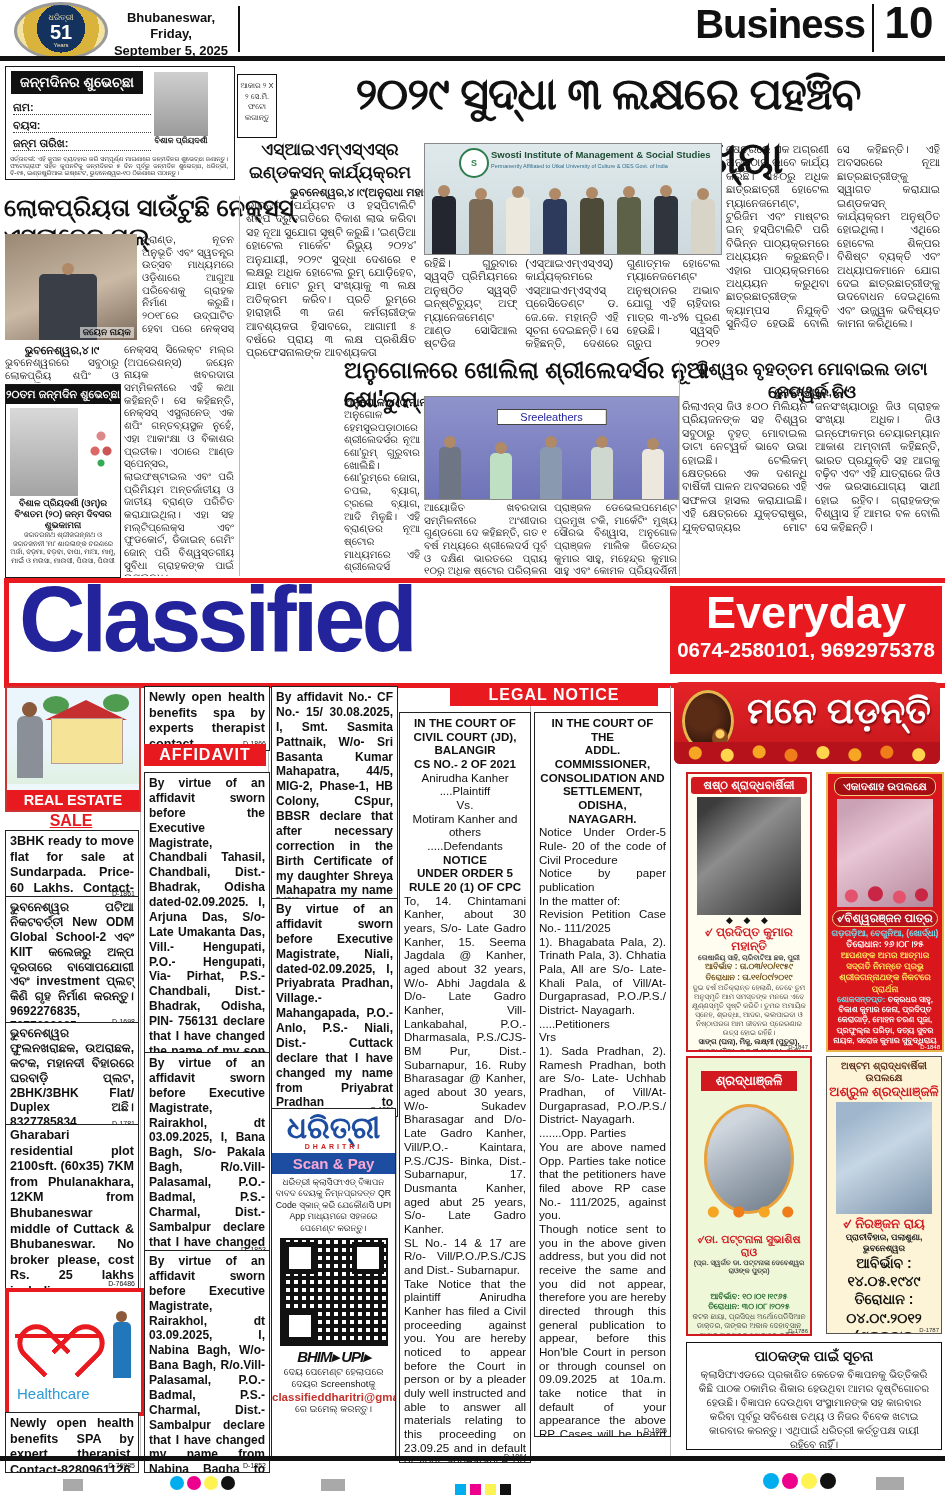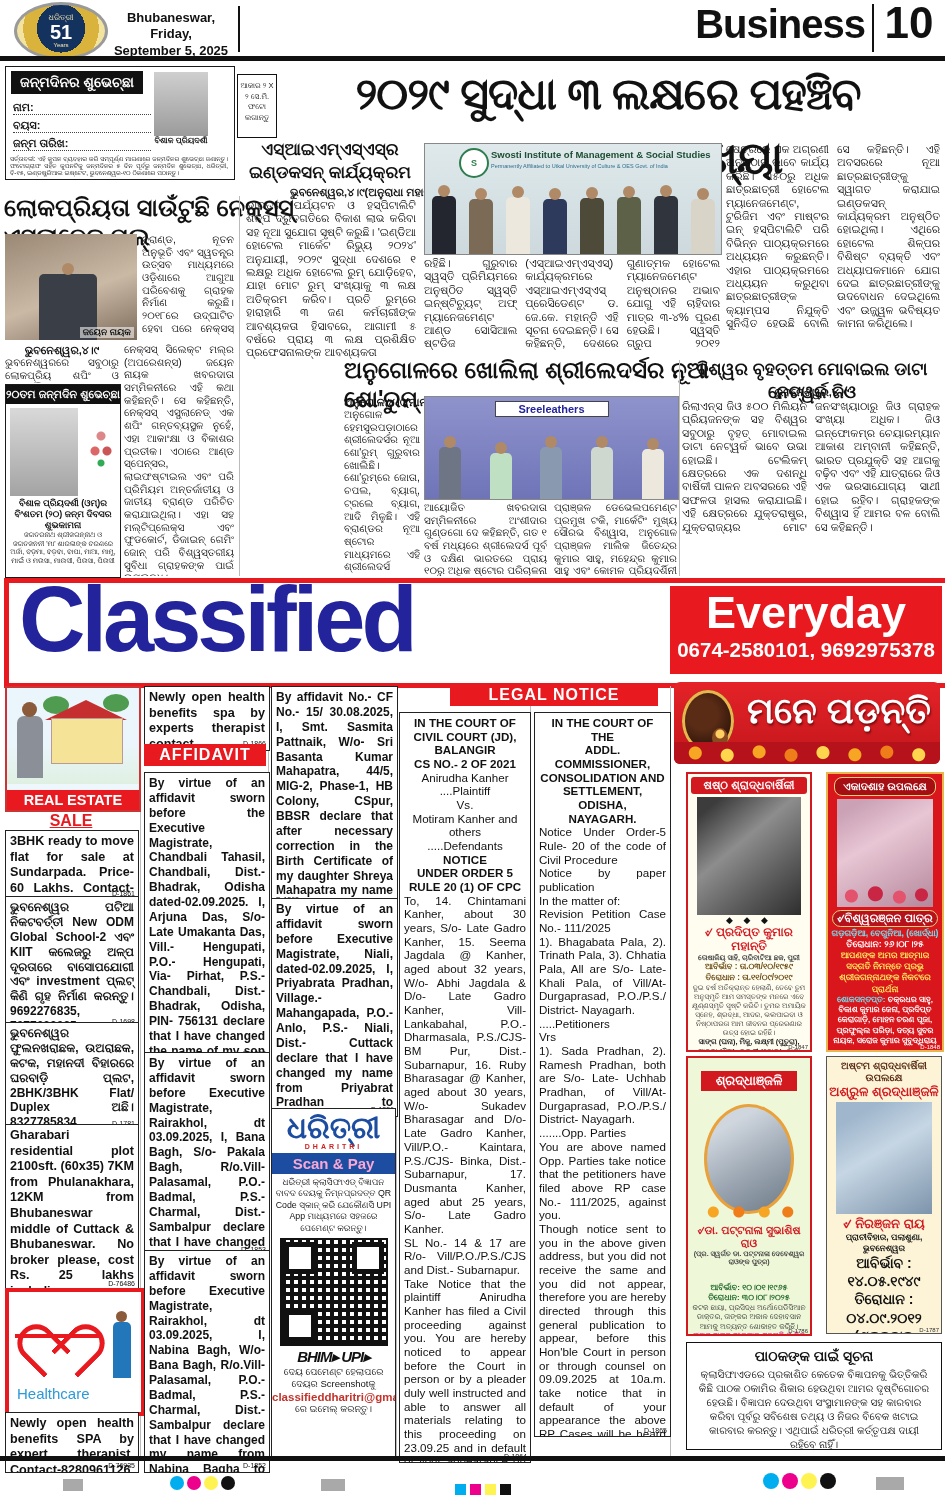--- a/index.html
+++ b/index.html
@@ -67,22 +67,22 @@
   .sw-title{position:absolute;left:66px;top:5px;width:226px;font-size:9.5px;font-weight:700;color:#1d4d33;}
   .sw-sub{position:absolute;left:66px;top:19px;width:226px;font-size:5.5px;color:#2e6e8e;line-height:1.2;}
   .crowd{position:absolute;left:0;bottom:0;width:100%;height:68px;display:flex;
      align-items:flex-end;justify-content:space-around;}
   .sil{position:relative;border-radius:5px 5px 0 0;}
   .sil::before{content:"";position:absolute;left:50%;top:-11px;transform:translateX(-50%);
      width:12px;height:12px;border-radius:50%;background:#b08a66;}
   .sree-headline{left:344px;top:356px;width:380px;font-size:23px;font-weight:800;line-height:1.25;}
   .sree-photo{left:424px;top:396px;width:253px;height:102px;border:1px solid #888;
      background:linear-gradient(#8f93cc,#6f74b8);}
-  .sree-sign{position:absolute;left:50%;top:4px;transform:translateX(-50%);background:#fff;
-     color:#23239c;font-size:11px;font-weight:700;padding:1px 23px;border:1px solid #444;}
+  .sree-sign{position:absolute;left:50%;top:12px;transform:translateX(-50%);background:#fff;
+     color:#23239c;font-size:11px;font-weight:400;padding:1px 23px;border:1px solid #444;}
   .jio-headline{left:682px;top:358px;width:260px;font-size:17.5px;font-weight:800;line-height:1.3;text-align:center;}
 
   
   .cls-banner{left:4px;top:578px;width:936px;height:100px;border:5px solid #e8191f;background:#fff;}
   .cls-word{position:absolute;left:10px;top:-16px;font-size:92px;font-weight:800;color:#23239c;letter-spacing:-4px;}
   .cls-right{position:absolute;right:3px;top:3px;width:272px;height:88px;background:#e8191f;color:#fff;text-align:center;}
   .cls-every{font-size:45px;font-weight:800;line-height:1.1;margin-top:2px;}
   .cls-phones{font-size:20.5px;font-weight:800;}
 
   
@@ -190,21 +190,21 @@
   .c2 .fm b{color:#6fe3f2;}
   .c3{left:686px;top:1056px;width:122px;height:276px;border:2px solid #d31920;background:#eef7d8;text-align:center;}
   .c3 .hd{background:#d31920;color:#fff;font-size:13px;font-weight:800;margin:13px;padding:2px 0;}
   .c3 .oval{margin:2px auto 0;width:84px;height:104px;border-radius:50%;border:3px solid #e9a13b;
      background:linear-gradient(150deg,#cfd6de 20%,#9aa5b1 60%,#6e7a87);}
   .c3 .mar{height:12px;margin:-8px 10px 0;background:
      radial-gradient(circle at 15% 50%,#f6a623 5px,transparent 6px),
      radial-gradient(circle at 40% 50%,#ef7d1a 5px,transparent 6px),
      radial-gradient(circle at 65% 50%,#f6a623 5px,transparent 6px),
      radial-gradient(circle at 88% 50%,#ef7d1a 5px,transparent 6px);}
-  .c3 .nm{color:#d31920;font-size:11px;font-weight:800;margin-top:6px;}
+  .c3 .nm{color:#d31920;font-size:11px;font-weight:800;margin-top:15px;}
   .c3 .ad1{font-size:7px;font-weight:700;color:#444;}
   .c3 .dt{font-size:8px;font-weight:700;color:#246b2d;margin-top:17px;}
   .c3 .tx{font-size:7.4px;line-height:1.25;color:#333;padding:0 4px;}
   .c3 .pk{color:#e0218a;font-size:7.8px;font-weight:700;line-height:1.25;padding:0 3px;}
   .c3 .fm{font-size:7.6px;font-weight:700;}
   .c3 .fm b{color:#c2332b;}
   .c4{left:826px;top:1056px;width:114px;height:276px;border:1.6px solid #555;background:#fdf4d7;text-align:center;}
   .c4 .hd1{font-size:9.8px;font-weight:800;color:#5a2c16;margin-top:3px;}
   .c4 .hd2{font-size:13px;font-weight:800;color:#d31920;}
   .c4 .ph{margin:2px auto;width:96px;height:112px;background:

